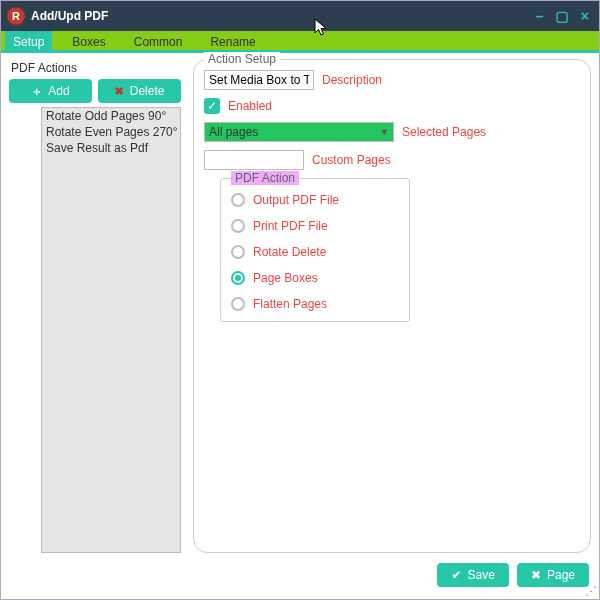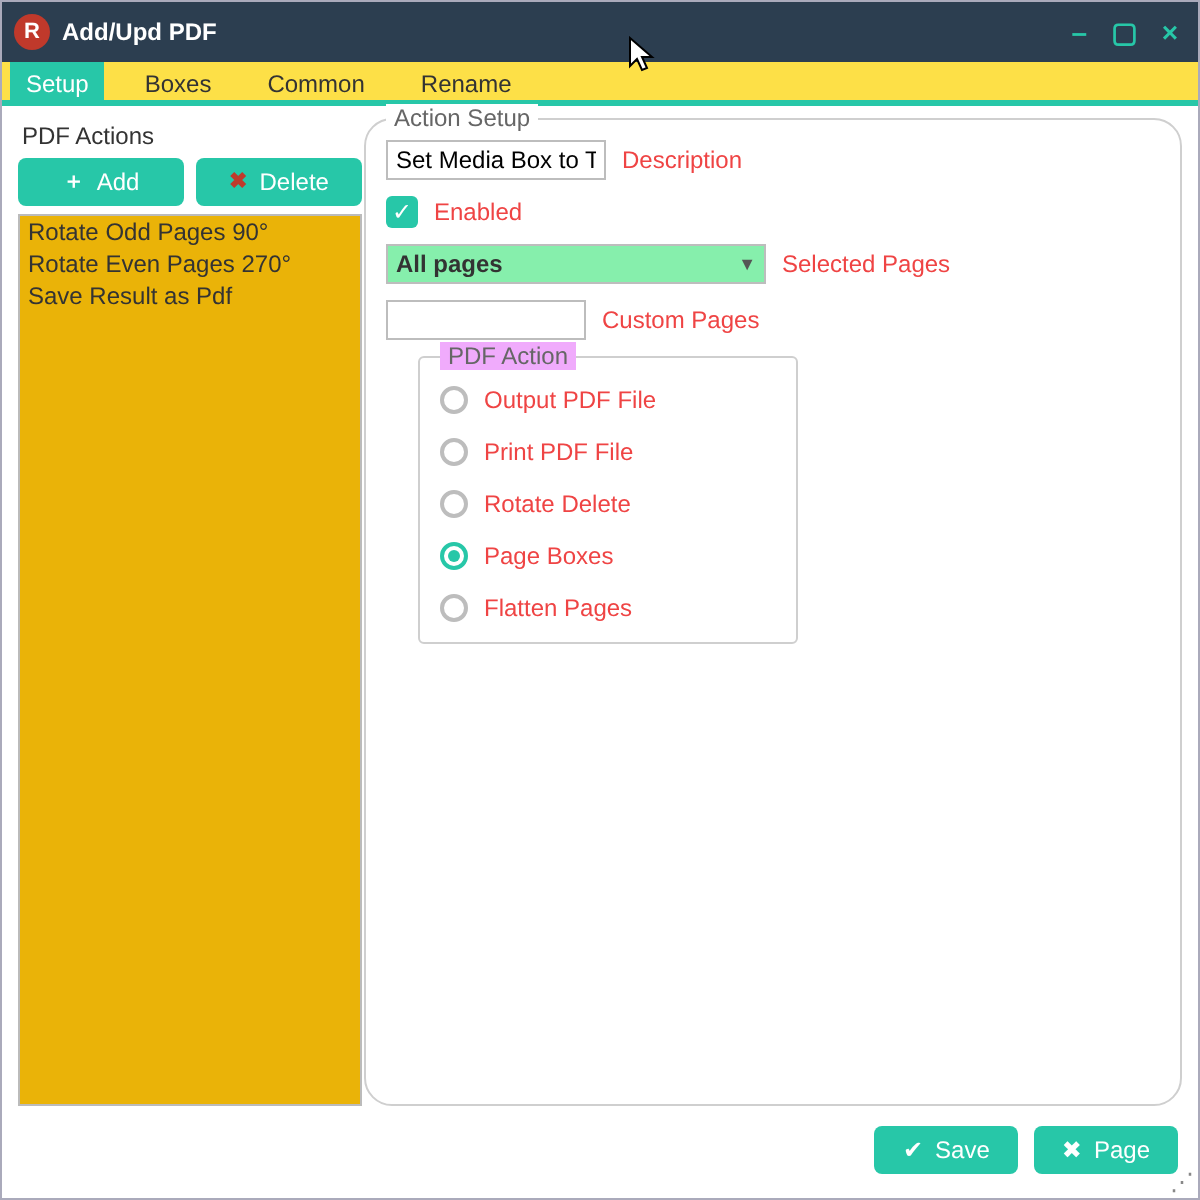--- a/index.html
+++ b/index.html
@@ -3,40 +3,40 @@
 <meta charset="utf-8">
 <style>
   * { box-sizing: border-box; }
   html, body { margin:0; padding:0; font-family: "Segoe UI", Arial, sans-serif; font-size:12px; color:#333; background:#fff; }
   .window { width:600px; height:600px; border:1px solid #aab; display:flex; flex-direction:column; }
   .titlebar { background:#2c3e50; color:#fff; height:30px; display:flex; align-items:center; padding:0 6px; }
   .titlebar-icon { width:18px; height:18px; border-radius:50%; background:#c0392b; display:flex; align-items:center; justify-content:center; color:#fff; font-weight:bold; font-size:11px; margin-right:6px; }
   .title-text { flex:1; font-weight:bold; font-size:12px; }
   .winbtns { display:flex; gap:12px; padding-right:4px; }
   .winbtn { cursor:pointer; color:#27c7a8; font-size:14px; font-weight:bold; }
-  .tabs { background:#fde047; border-bottom:3px solid #27c7a8; height:22px; display:flex; align-items:stretch; padding-left:4px; gap:12px; }
+  .tabs { background:#84cc16; border-bottom:3px solid #27c7a8; height:22px; display:flex; align-items:stretch; padding-left:4px; gap:12px; }
   .tab { padding:2px 8px; cursor:pointer; line-height:18px; }
   .tab.active { background:#27c7a8; color:#fff; }
-  .body { flex:1; display:flex; padding:6px 8px 0 8px; gap:1px; min-height:0; }
+  .body { flex:1; display:flex; padding:6px 8px 0 8px; gap:12px; min-height:0; }
   .left-col { width:172px; display:flex; flex-direction:column; }
   .left-title { padding:2px 0 4px 2px; }
   .btn-row { display:flex; gap:6px; margin-bottom:4px; }
   .btn { flex:1; background:#27c7a8; border:none; border-radius:4px; color:#fff; height:24px; display:flex; align-items:center; justify-content:center; gap:6px; cursor:pointer; font-size:12px; }
   .btn .glyph { color:#fff; font-weight:bold; font-size:11px; line-height:1; }
   .btn .glyph.red { color:#c0392b; }
-  .listbox { flex:1; border:1px solid #bbb; background:#eab308; overflow:auto; }
+  .listbox { flex:1; border:1px solid #bbb; background:#e5e5e5; overflow:auto;margin-left:32px; }
   .list-item { padding:1px 4px; white-space:nowrap; overflow:hidden; text-overflow:clip; cursor:pointer; }
   .list-item.selected { background:#2f7de1; color:#fff; }
   .right-col { flex:1; display:flex; min-width:0; }
   .groupbox { border:1px solid #cfcfcf; border-radius:14px; position:relative; padding:10px 10px 10px 10px; flex:1; display:flex; flex-direction:column; min-width:0; }
   .group-legend { position:absolute; top:-8px; left:10px; background:#fff; padding:0 4px; font-size:12px; color:#666; }
   .frow { display:flex; align-items:center; gap:8px; margin-bottom:8px; }
   .desc-input { width:110px; height:20px; border:1px solid #bdbdbd; padding:1px 4px; font-size:12px; }
   .check { width:16px; height:16px; border-radius:3px; background:#27c7a8; display:flex; align-items:center; justify-content:center; color:#fff; font-size:12px; cursor:pointer; }
-  .select { width:190px; height:20px; border:1px solid #bdbdbd; background:#86efac; display:flex; align-items:center; padding:0 4px; cursor:pointer; justify-content:space-between;font-weight:bold; }
+  .select { width:190px; height:20px; border:1px solid #bdbdbd; background:#22c55e; display:flex; align-items:center; padding:0 4px; cursor:pointer; justify-content:space-between; }
   .select-caret { font-size:9px; color:#555; }
   .text-input { width:100px; height:20px; border:1px solid #bdbdbd; background:#fff; }
   .inner-group { border:1px solid #cfcfcf; border-radius:3px; position:relative; padding:8px 10px 4px 10px; margin-left:16px; width:190px; }
   .inner-legend { position:absolute; top:-8px; left:10px; background:#f0abfc; padding:0 4px; color:#666; }
   .radio-row { display:flex; align-items:center; gap:8px; height:26px; cursor:pointer; }
   .radio { width:14px; height:14px; border:2px solid #bdbdbd; border-radius:50%; display:flex; align-items:center; justify-content:center; }
   .radio.checked { border-color:#27c7a8; }
   .radio.checked .dot { width:6px; height:6px; background:#27c7a8; border-radius:50%; }
   .footer { height:46px; border-top:1px solid transparent; display:flex; align-items:center; justify-content:flex-end; gap:8px; padding:0 10px 4px 0; position:relative; }
   .footer-btn { background:#27c7a8; border:none; border-radius:4px; color:#fff; height:24px; padding:0 14px; display:flex; align-items:center; gap:6px; cursor:pointer; font-size:12px; }

